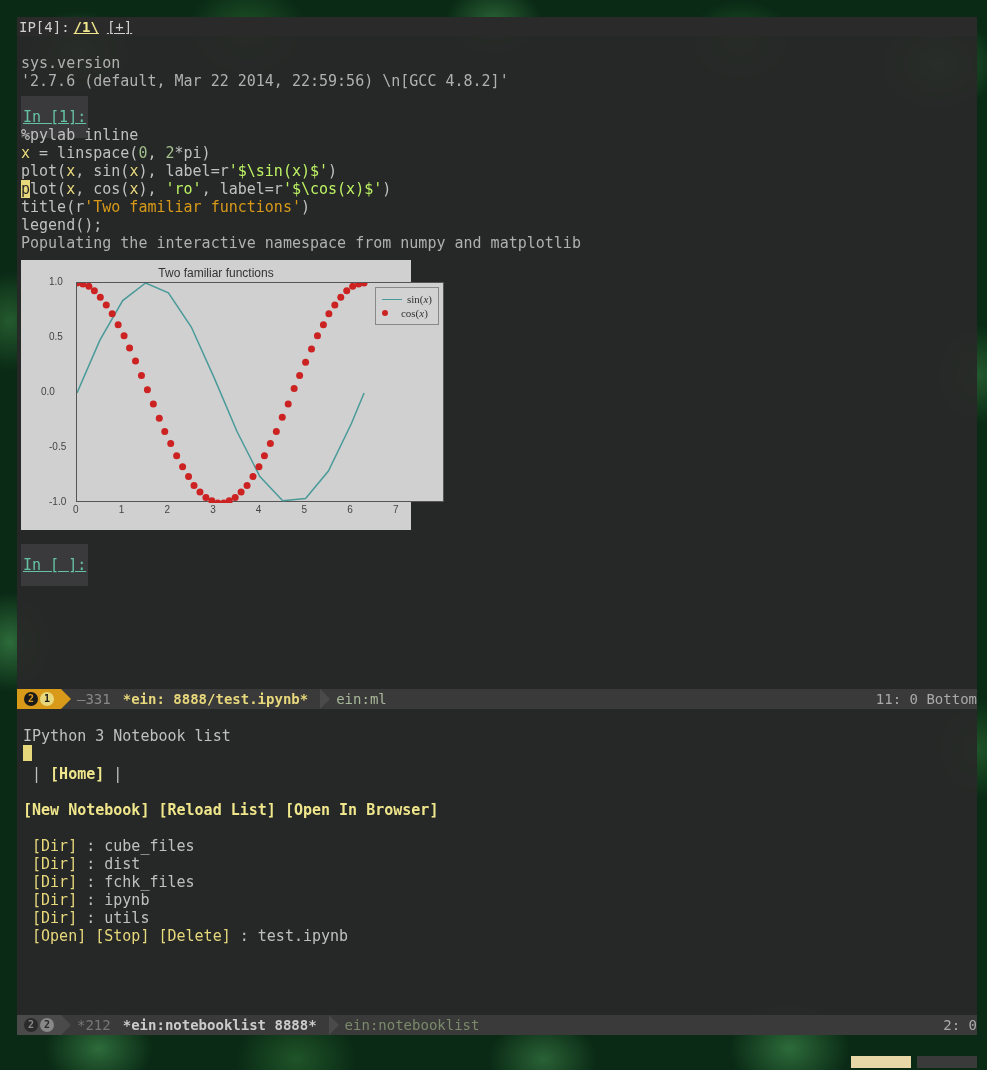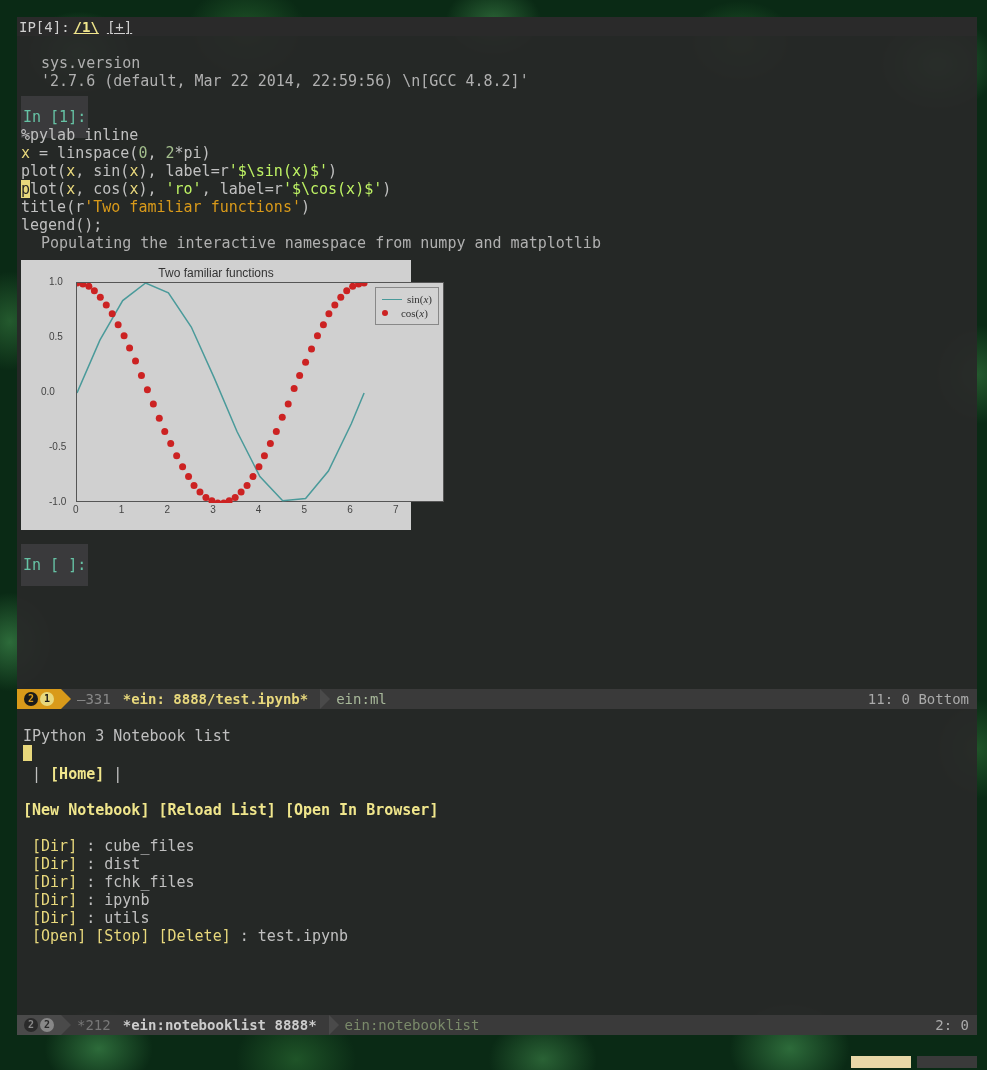--- a/index.html
+++ b/index.html
@@ -57,21 +57,21 @@
     position: relative;
     overflow: hidden;
   }
   .ml-badge {
     display: inline-flex;
     align-items: center;
     height: 20px;
     padding: 0 6px;
   }
   .ml-orange { background: #d99a1a; color: #1a1a1a; }
-  .ml-right { margin-left: auto; padding-right: 8px; color: #aaa; }
+  .ml-right { margin-left: auto; color: #aaa; }
   .circle {
     display: inline-block;
     width: 14px; height: 14px;
     border-radius: 50%;
     text-align: center;
     line-height: 14px;
     font-size: 10px;
     font-weight: bold;
     margin: 0 1px;
   }
@@ -92,22 +92,23 @@
     padding: 0 4px;
     line-height: 18px;
     white-space: pre;
     font-size: 15px;
   }
   .cell-prompt {
     background: #3a3a3c;
     color: #66c2a5;
     display: inline;
     padding: 12px 2px;
-  }
-  .output-text { color: #b0b0b0; margin-left: 20px; }
+    text-decoration: underline;
+  }
+  .output-text { color: #b0b0b0; }
   .var { color: #e8d87c; }
   .num { color: #a3be8c; }
   .str { color: #bef264; }
   .str2 { color: #d99a1a; }
   .cursor-box { background: #e8d87c; color: #282828; }
 
   .chart-box {
     background: #d0d0d0;
     margin: 8px 4px;
     width: 390px;

